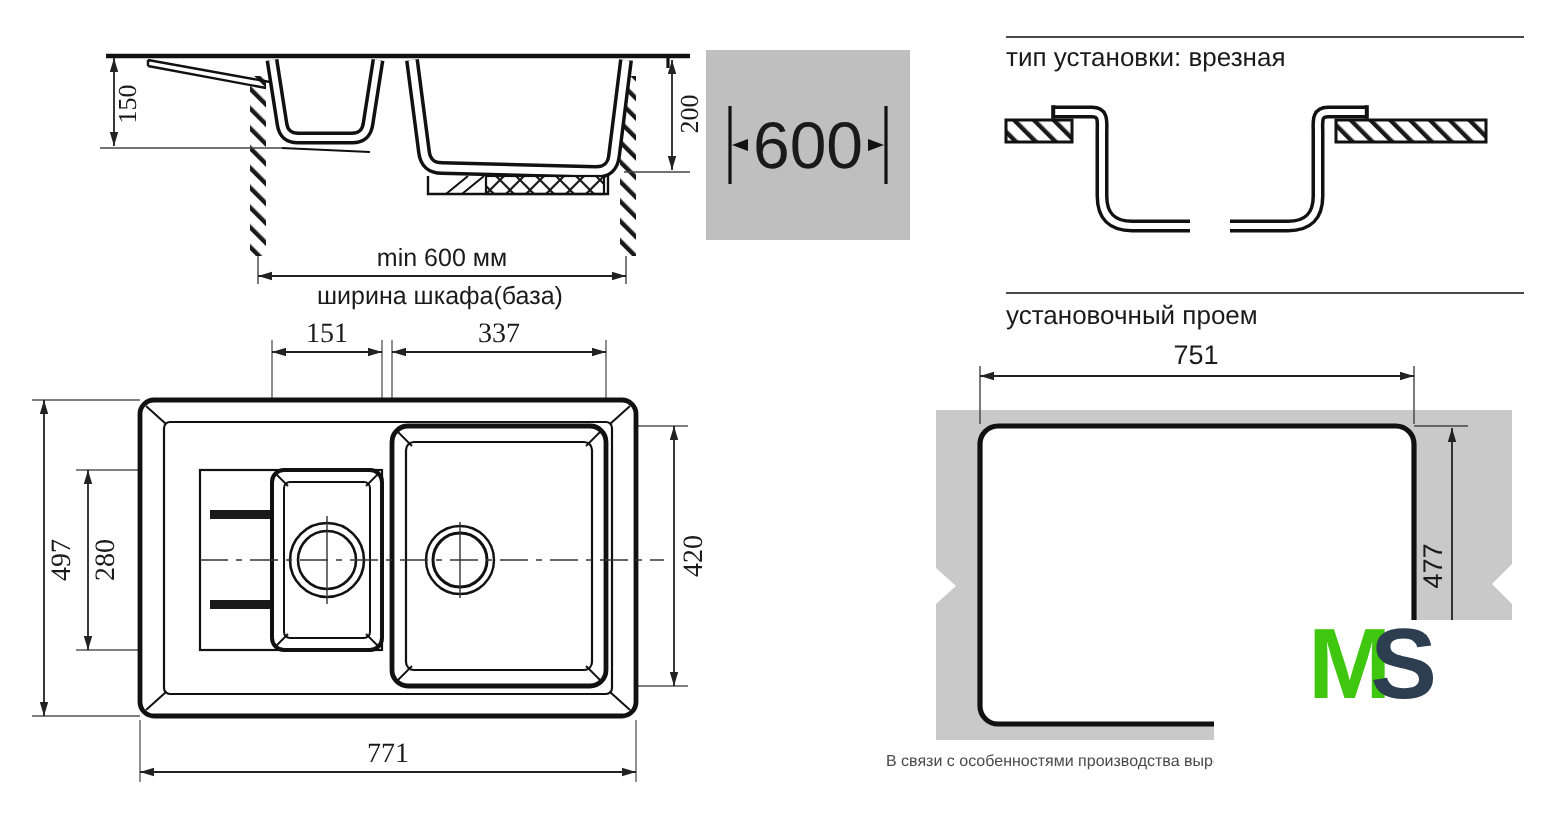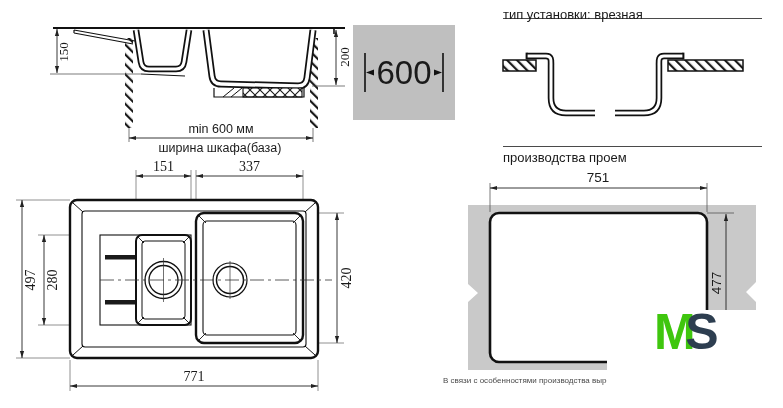--- a/index.html
+++ b/index.html
@@ -206,23 +206,23 @@
       <g>
         <path d="M707,213 H734" stroke="#444" stroke-width="0.7" fill="none"></path>
         <path d="M726,214 V400" stroke="#222" stroke-width="0.9"></path>
         <polygon points="726,214 723.9,221 728.1,221" fill="#222"></polygon>
         <text class="dim-sans" x="717" y="287" text-anchor="middle" transform="rotate(-90 717 283)">477</text>
       </g>
     </g>
   </svg>
 
   <div class="section-rule" style="left:503px;top:18px;"></div>
-  <div class="section-head" style="left:503px;top:7px;text-align:center;">тип установки: врезная</div>
+  <div class="section-head" style="left:503px;top:21px;text-align:center;">тип установки: врезная</div>
   <div class="section-rule" style="left:503px;top:146px;"></div>
-  <div class="section-head" style="left:503px;top:150px;">производства проем</div>
+  <div class="section-head" style="left:503px;top:150px;">установочный проем</div>
 
   <div class="caption">В связи с особенностями производства вырез в с</div>
 
   <div class="overlay">
     <div class="logo">
       <span class="m">M</span><span class="s">S</span>
     </div>
   </div>
 
 </div>

